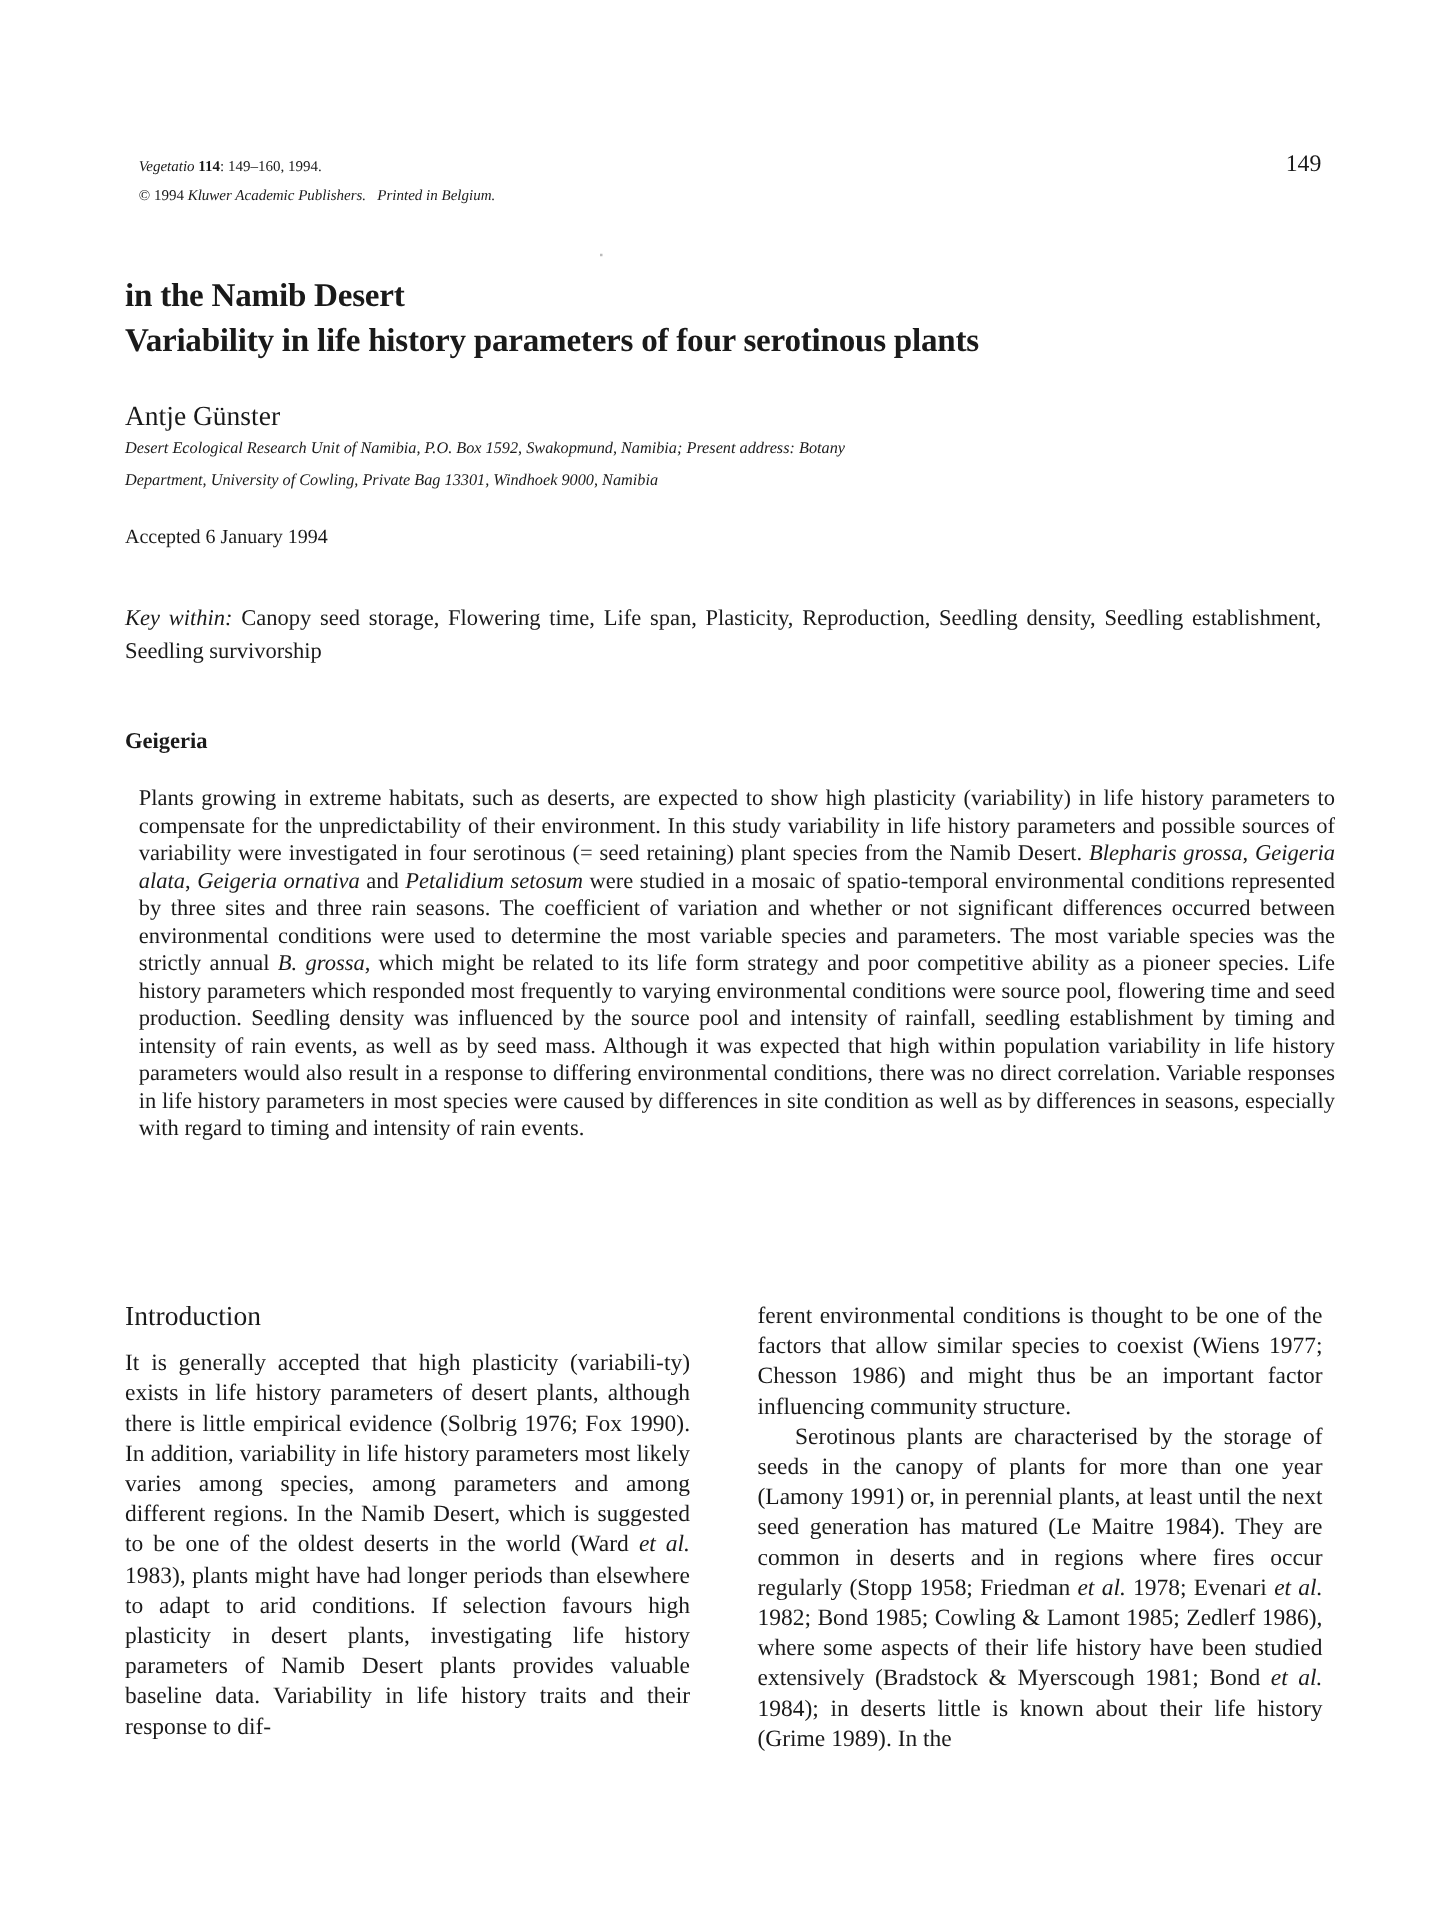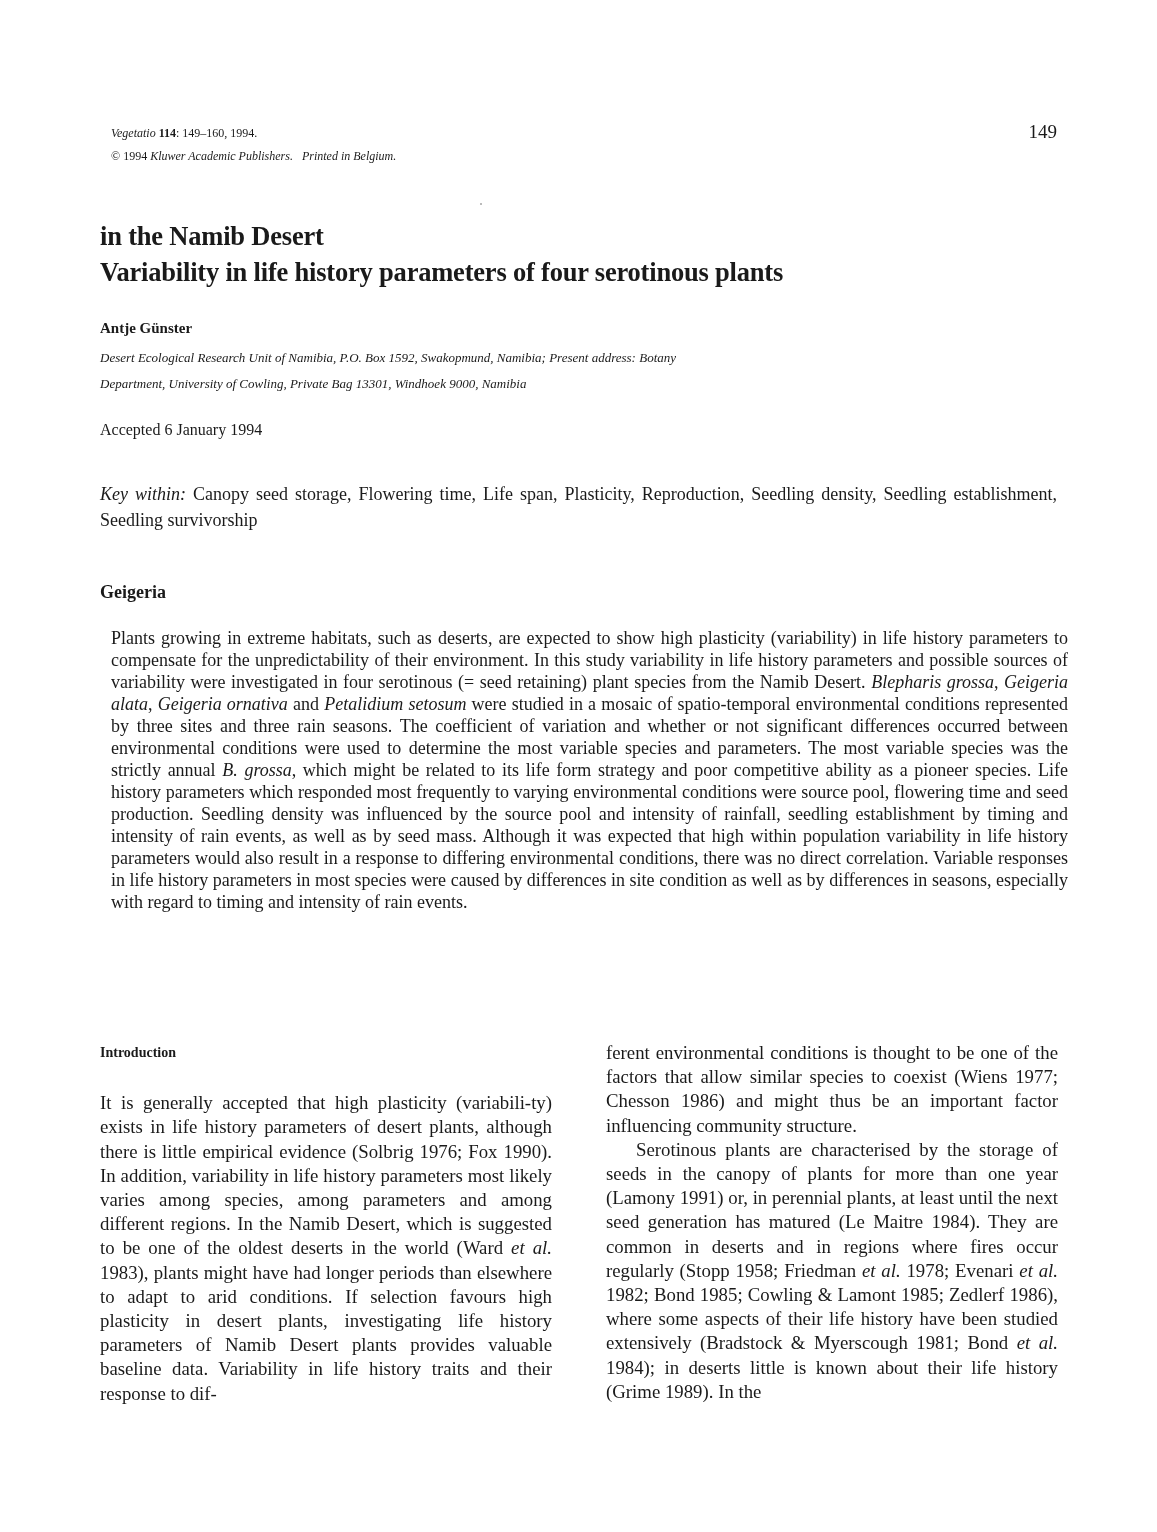--- a/index.html
+++ b/index.html
@@ -8,31 +8,31 @@
     font-family: "Liberation Serif", "DejaVu Serif", serif; color: #1a1a1a;
   }
   .abs { position: absolute; }
   .hdr { left: 111px; top: 122px; font-size: 12px; line-height: 23px; }
   .hdr i { font-style: italic; }
   .pagenum { right: 100px; top: 121px; font-size: 19px; text-align: center; }
   .title {
     left: 100px; top: 218px; width: 900px;
     font-size: 26.5px; font-weight: bold; line-height: 36px; letter-spacing: -0.2px;
   }
-  .author { left: 100px; top: 320px; font-size: 15px; font-weight: bold; }
+  .author { left: 100px; top: 320px; font-size: 22px; }
   .affil { left: 100px; top: 345px; width: 960px; font-size: 13px; line-height: 26px; font-style: italic; }
   .accepted { left: 100px; top: 421px; font-size: 16px; }
   .keywords { left: 100px; top: 481px; width: 957px; font-size: 18px; line-height: 26px; text-align: justify; }
   .keywords .kwlabel { font-style: italic; }
   .abs-head { left: 100px; top: 582px; font-size: 18px; font-weight: bold; }
   .abstract { left: 100px; top: 627px; width: 957px; font-size: 18px; line-height: 22px; text-align: justify; margin-left: 11px; }
   .col { font-size: 18.8px; line-height: 24.2px; text-align: justify; width: 452px; }
   .col-left { left: 100px; top: 1041px; }
   .col-right { left: 606px; top: 1041px; }
-  .sec-head { font-weight: bold; font-size: 14px; margin-bottom: 26px; }
+  .sec-head { font-weight: normal; font-size: 22px; margin-bottom: 14px; }
   p { margin: 0; }
   .indent { text-indent: 30px; }
   i { font-style: italic; }
   .speck { left: 480px; top: 203px; width: 2px; height: 2px; background: #bbb; }
 </style>
 </head>
 <body>
 
 <div class="abs hdr">
   <div>

